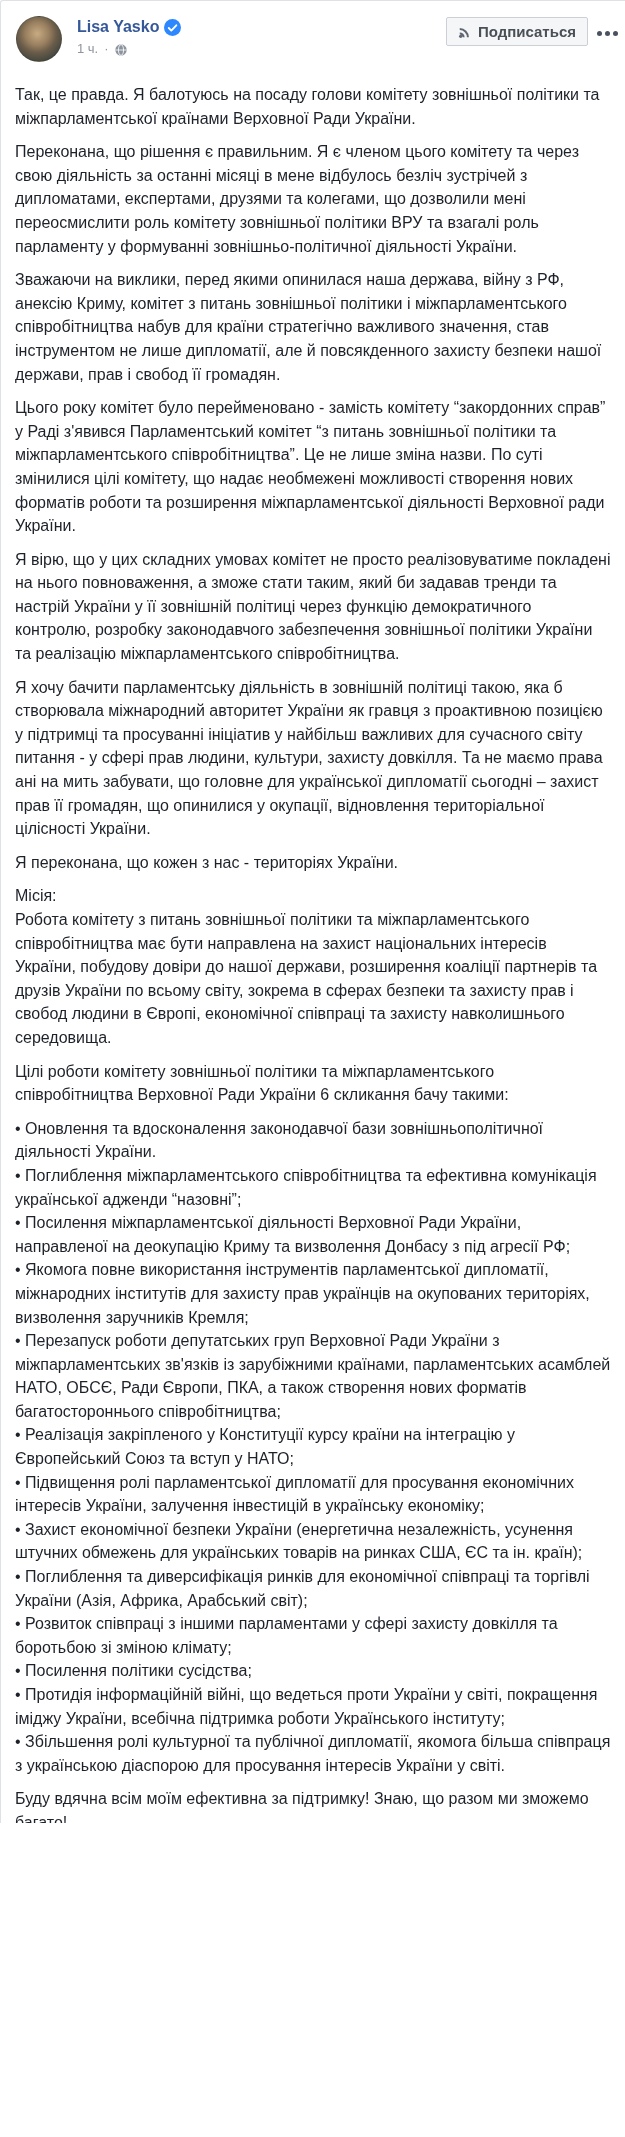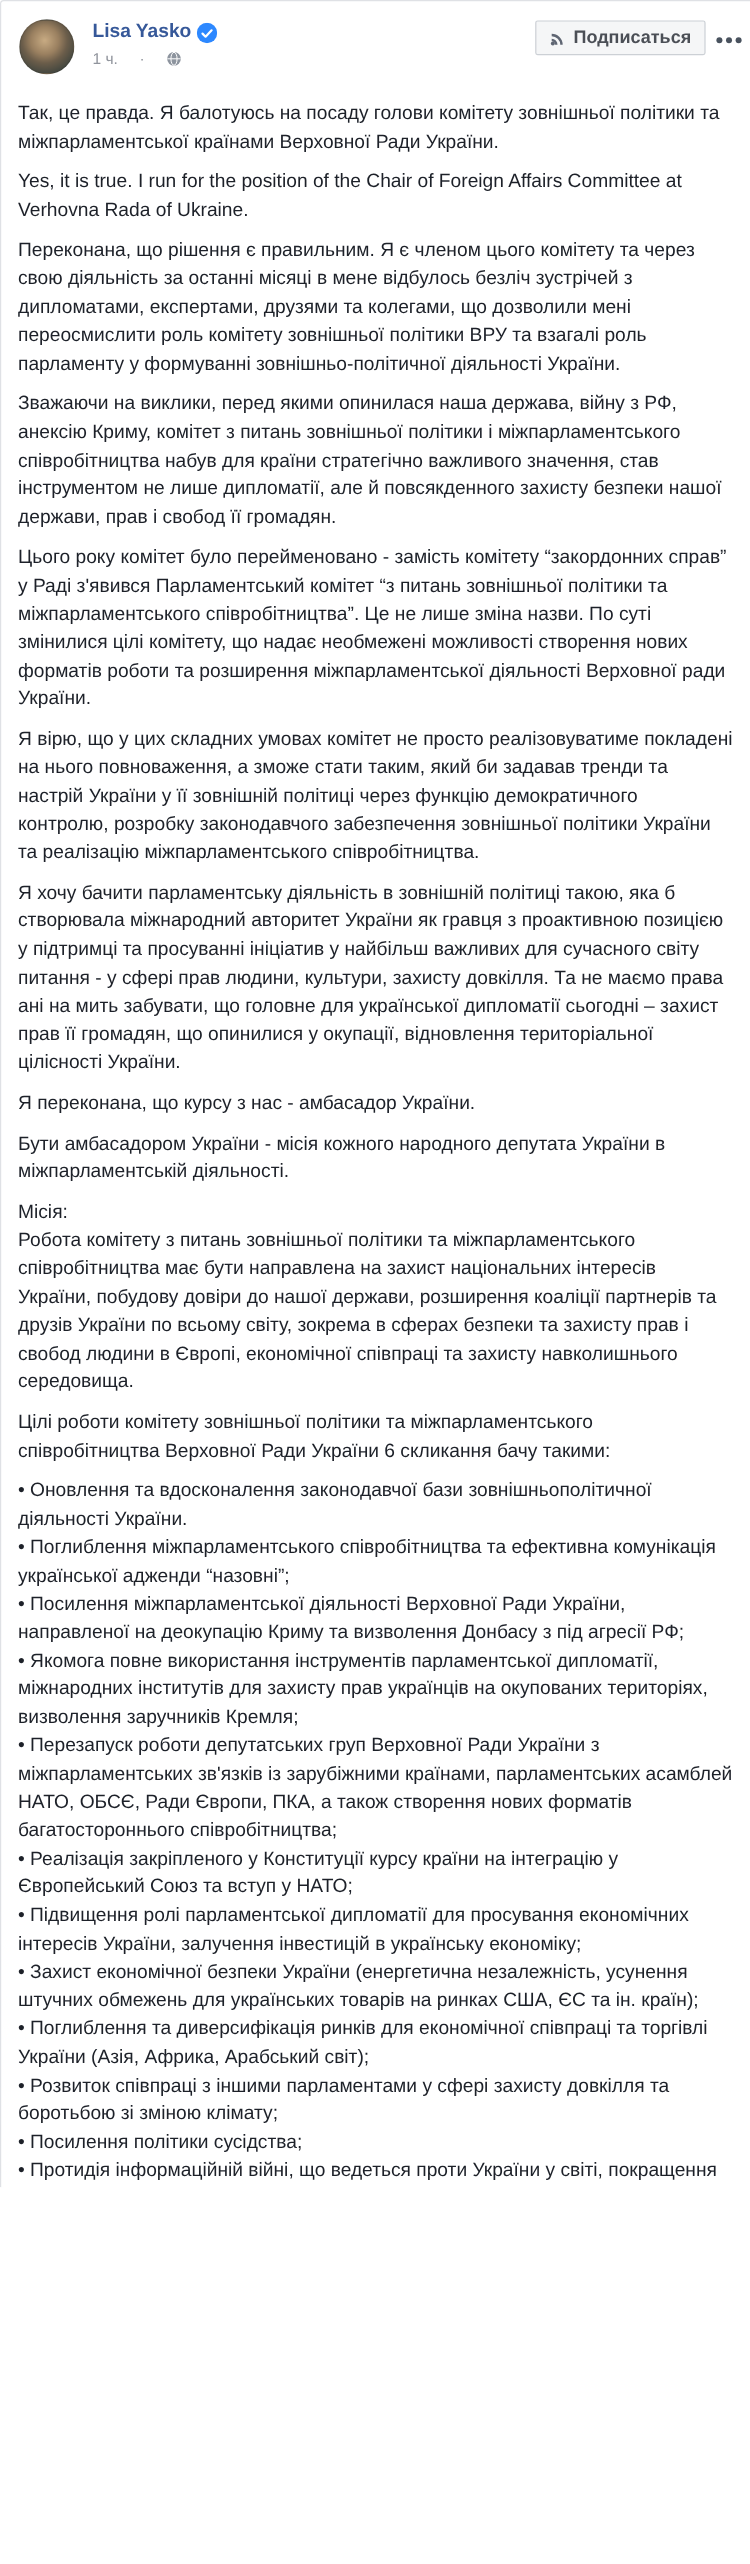--- a/index.html
+++ b/index.html
@@ -25,21 +25,21 @@
   .header{position:relative;height:70px;}
   .avatar{
     position:absolute;left:15px;top:15px;width:46px;height:46px;border-radius:50%;
     background:radial-gradient(circle at 46% 38%, #c8ab83 0%, #9a8060 32%, #6b5d4a 52%, #42463f 78%, #2f342f 100%);
     border:1px solid rgba(0,0,0,.08);cursor:pointer;
   }
   .hmain{position:absolute;left:76px;top:16px;}
   .author-row{display:flex;align-items:center;gap:5px;}
   .author-link{font-size:16px;font-weight:700;color:var(--link-blue);text-decoration:none;line-height:20px;cursor:pointer;}
   .badge{display:inline-flex;flex:none;}
-  .meta-row{margin-top:4px;display:flex;align-items:center;gap:18px;font-size:13px;color:var(--muted-gray);line-height:15px;}
+  .meta-row{margin-top:4px;display:flex;align-items:flex-end;gap:6px;font-size:13px;color:var(--muted-gray);line-height:15px;}
   .meta-row a{color:var(--muted-gray);text-decoration:none;cursor:pointer;}
   .follow-btn{
     position:absolute;top:16px;right:37px;height:29px;
     display:inline-flex;align-items:center;gap:6px;padding:0 11px;
     background:var(--button-bg);border:1px solid var(--button-border);border-radius:2px;
     font-family:inherit;font-size:15px;font-weight:700;color:var(--button-text);cursor:pointer;
   }
   .more-btn{
     position:absolute;top:25px;right:4px;width:28px;height:14px;
     display:flex;align-items:center;justify-content:center;gap:3px;
@@ -98,28 +98,26 @@
 
     <button class="more-btn" aria-label="ellipsis-icon">
       <i></i>
       <i></i>
       <i></i>
     </button>
   </div>
 
   <div class="body">
     <p class="para">Так, це правда. Я балотуюсь на посаду голови комітету зовнішньої політики та міжпарламентської країнами Верховної Ради України.</p>
-    <p class="para">Yes, it is true. I run for the position of the Chair of Foreign Affairs Committee at Verhovna Rada of Ukraine.</p>
     <p class="para">Переконана, що рішення є правильним. Я є членом цього комітету та через свою діяльність за останні місяці в мене відбулось безліч зустрічей з дипломатами, експертами, друзями та колегами, що дозволили мені переосмислити роль комітету зовнішньої політики ВРУ та взагалі роль парламенту у формуванні зовнішньо-політичної діяльності України.</p>
     <p class="para">Зважаючи на виклики, перед якими опинилася наша держава, війну з РФ, анексію Криму, комітет з питань зовнішньої політики і міжпарламентського співробітництва набув для країни стратегічно важливого значення, став інструментом не лише дипломатії, але й повсякденного захисту безпеки нашої держави, прав і свобод її громадян.</p>
     <p class="para">Цього року комітет було перейменовано - замість комітету “закордонних справ” у Раді з'явився Парламентський комітет “з питань зовнішньої політики та міжпарламентського співробітництва”. Це не лише зміна назви. По суті змінилися цілі комітету, що надає необмежені можливості створення нових форматів роботи та розширення міжпарламентської діяльності Верховної ради України.</p>
     <p class="para">Я вірю, що у цих складних умовах комітет не просто реалізовуватиме покладені на нього повноваження, а зможе стати таким, який би задавав тренди та настрій України у її зовнішній політиці через функцію демократичного контролю, розробку законодавчого забезпечення зовнішньої політики України та реалізацію міжпарламентського співробітництва.</p>
     <p class="para">Я хочу бачити парламентську діяльність в зовнішній політиці такою, яка б створювала міжнародний авторитет України як гравця з проактивною позицією у підтримці та просуванні ініціатив у найбільш важливих для сучасного світу питання - у сфері прав людини, культури, захисту довкілля. Та не маємо права ані на мить забувати, що головне для української дипломатії сьогодні – захист прав її громадян, що опинилися у окупації, відновлення територіальної цілісності України.</p>
-    <p class="para">Я переконана, що курсу з нас - амбасадор України.</p>
-    <p class="para">Бути амбасадором України - місія кожного народного депутата України в міжпарламентській діяльності.</p>
+    <p class="para">Я переконана, що кожен з нас - територіях України.</p>
     <p class="para">Місія:
 Робота комітету з питань зовнішньої політики та міжпарламентського співробітництва має бути направлена на захист національних інтересів України, побудову довіри до нашої держави, розширення коаліції партнерів та друзів України по всьому світу, зокрема в сферах безпеки та захисту прав і свобод людини в Європі, економічної співпраці та захисту навколишнього середовища.</p>
     <p class="para">Цілі роботи комітету зовнішньої політики та міжпарламентського співробітництва Верховної Ради України 6 скликання бачу такими:</p>
     <p class="para">• Оновлення та вдосконалення законодавчої бази зовнішньополітичної діяльності України.
 • Поглиблення міжпарламентського співробітництва та ефективна комунікація української адженди “назовні”;
 • Посилення міжпарламентської діяльності Верховної Ради України, направленої на деокупацію Криму та визволення Донбасу з під агресії РФ;
 • Якомога повне використання інструментів парламентської дипломатії, міжнародних інститутів для захисту прав українців на окупованих територіях, визволення заручників Кремля;
 • Перезапуск роботи депутатських груп Верховної Ради України з міжпарламентських зв'язків із зарубіжними країнами, парламентських асамблей НАТО, ОБСЄ, Ради Європи, ПКА, а також створення нових форматів багатостороннього співробітництва;
 • Реалізація закріпленого у Конституції курсу країни на інтеграцію у Європейський Союз та вступ у НАТО;
 • Підвищення ролі парламентської дипломатії для просування економічних інтересів України, залучення інвестицій в українську економіку;

